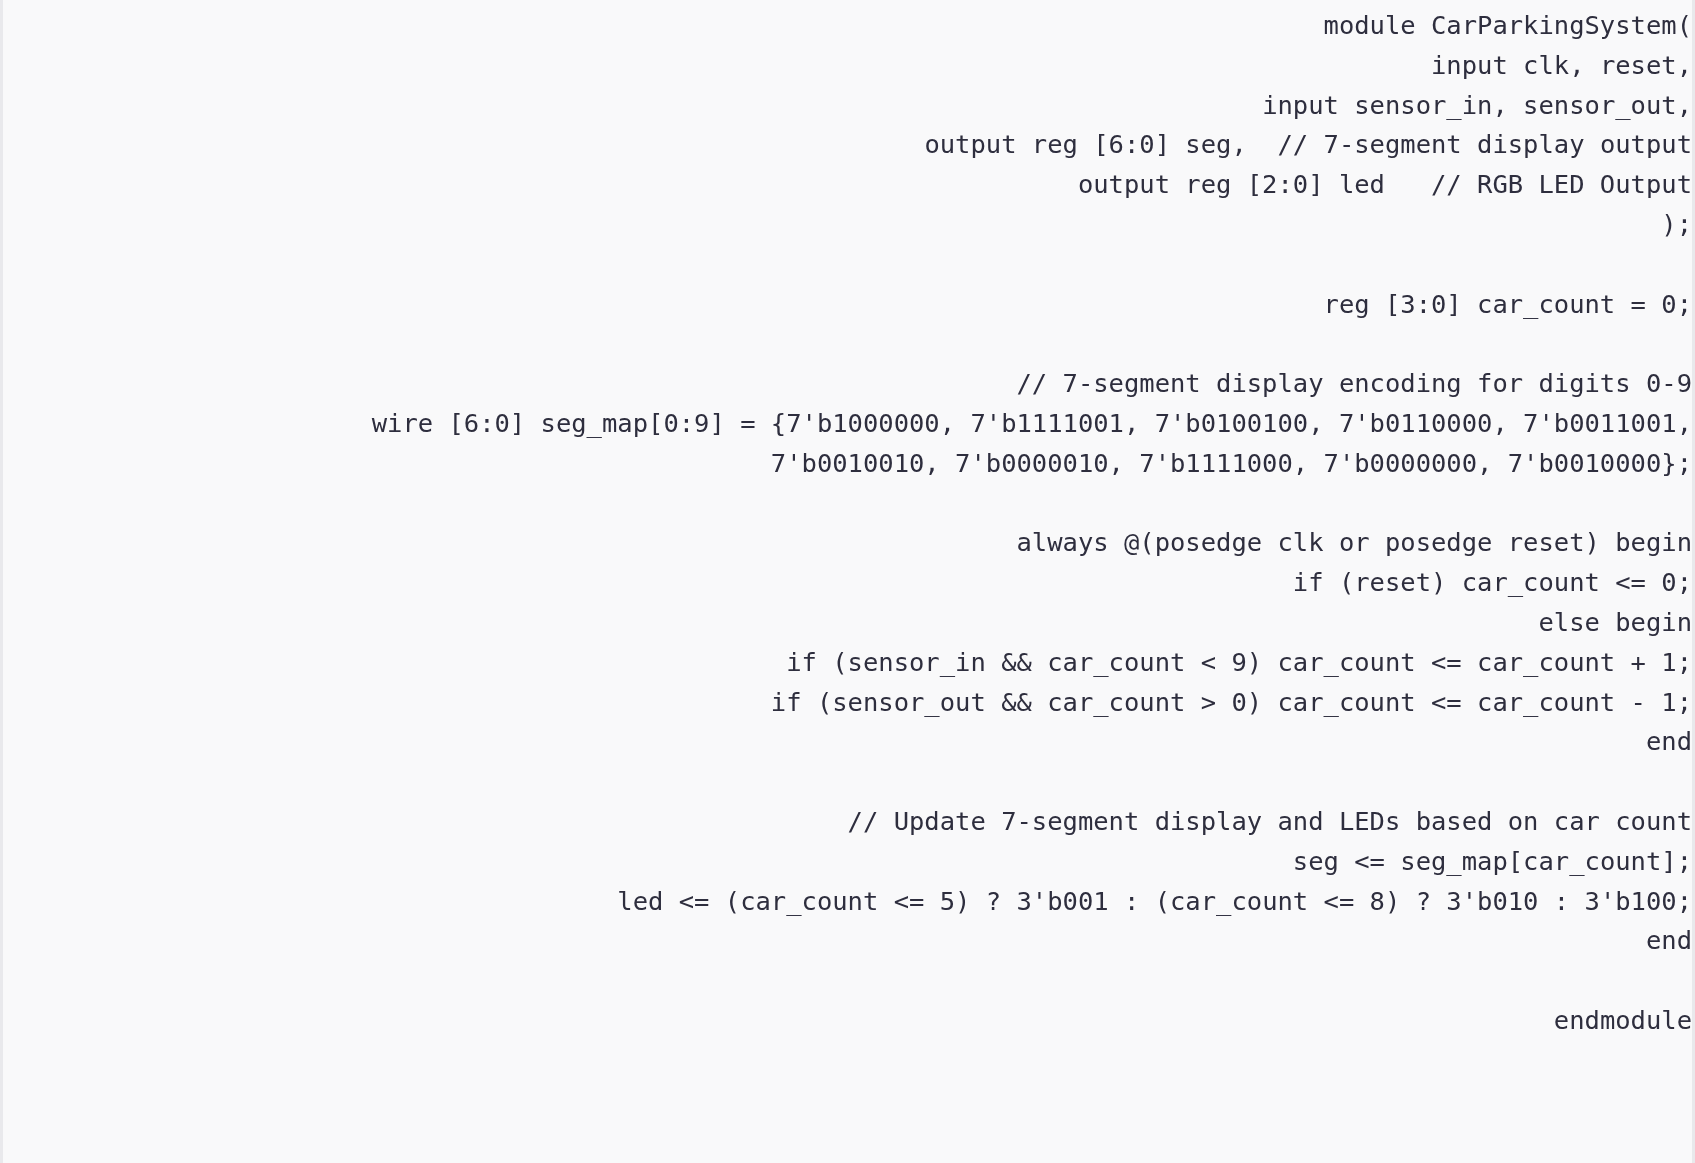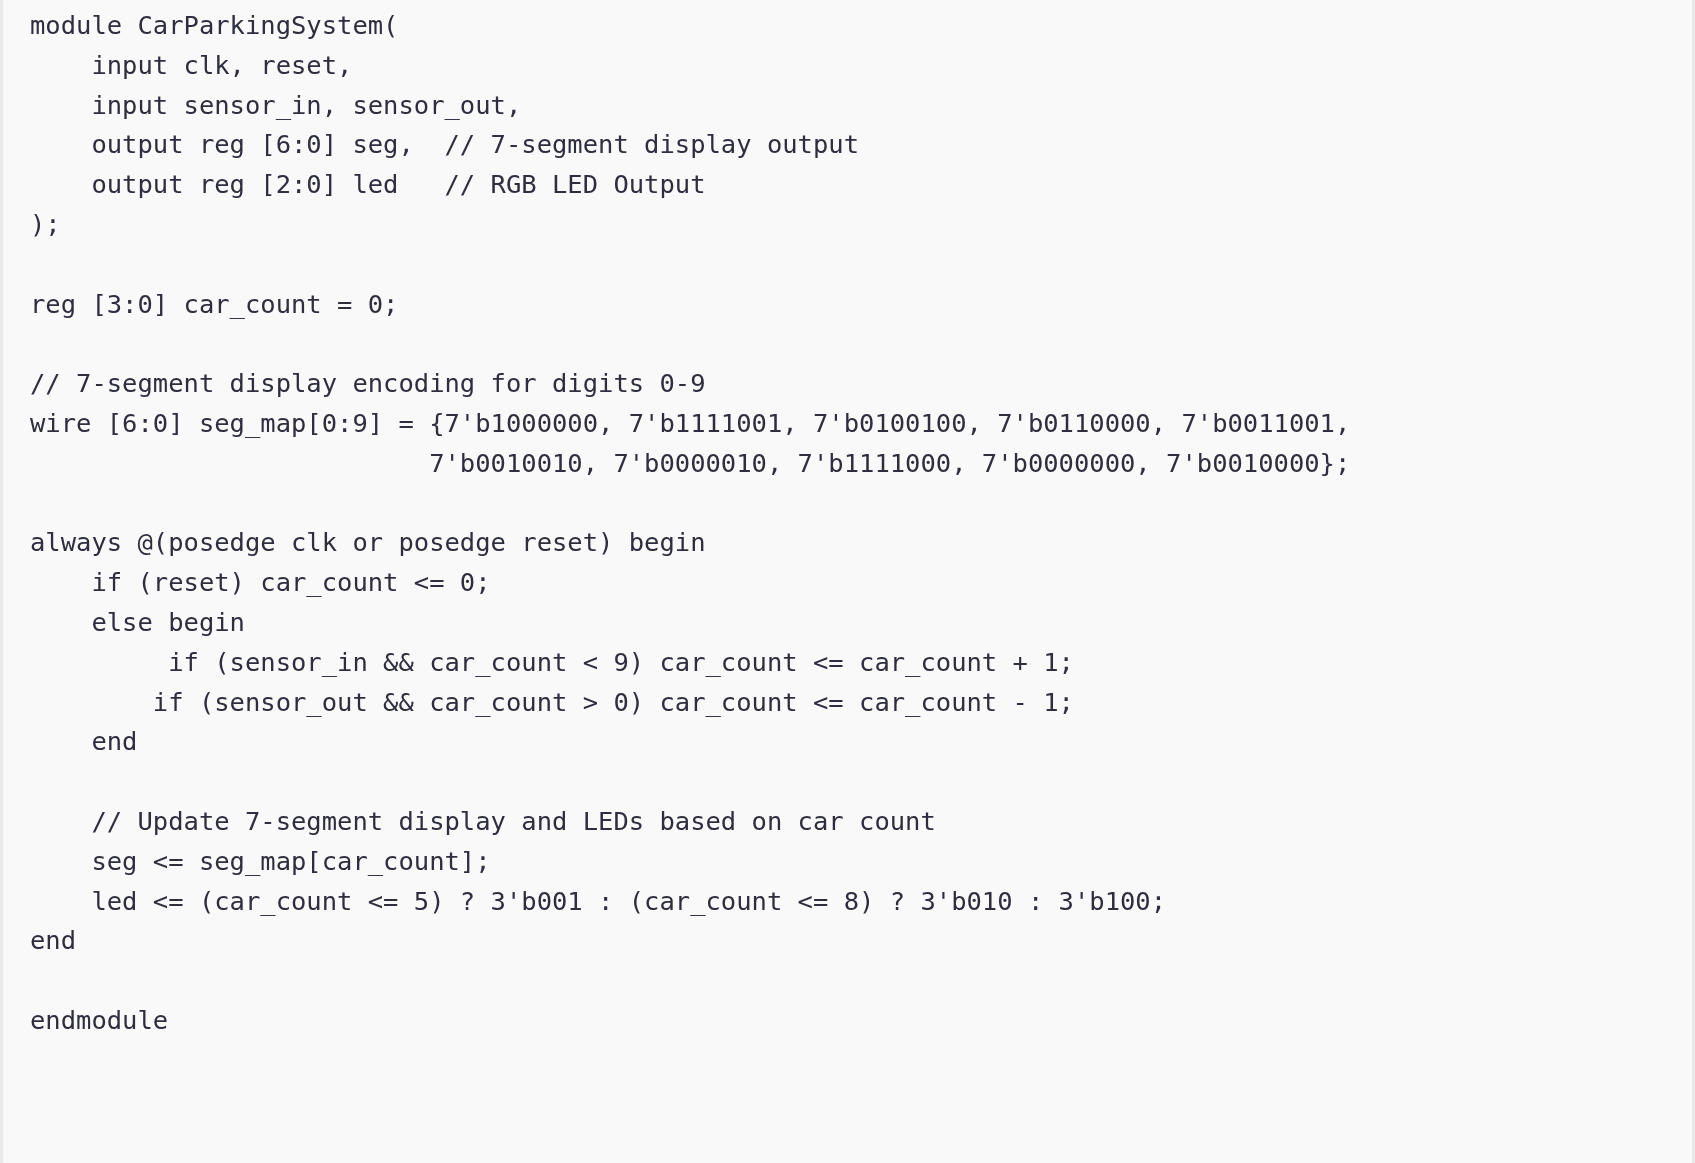--- a/index.html
+++ b/index.html
@@ -27,20 +27,21 @@
 
   .code-pre {
     margin: 0;
     padding: 0;
     font-family: "DejaVu Sans Mono", "Liberation Mono", monospace;
     font-size: 25.5px;
     line-height: 39.8px;
     color: #2e2e3e;
     white-space: pre;
     letter-spacing: 0px;
+    text-align: right;
     -webkit-font-smoothing: antialiased;
   }
 
   .code-line {
     display: block;
     min-height: 39.8px;
     padding-left: 27px;
     white-space: pre;
   }
 

